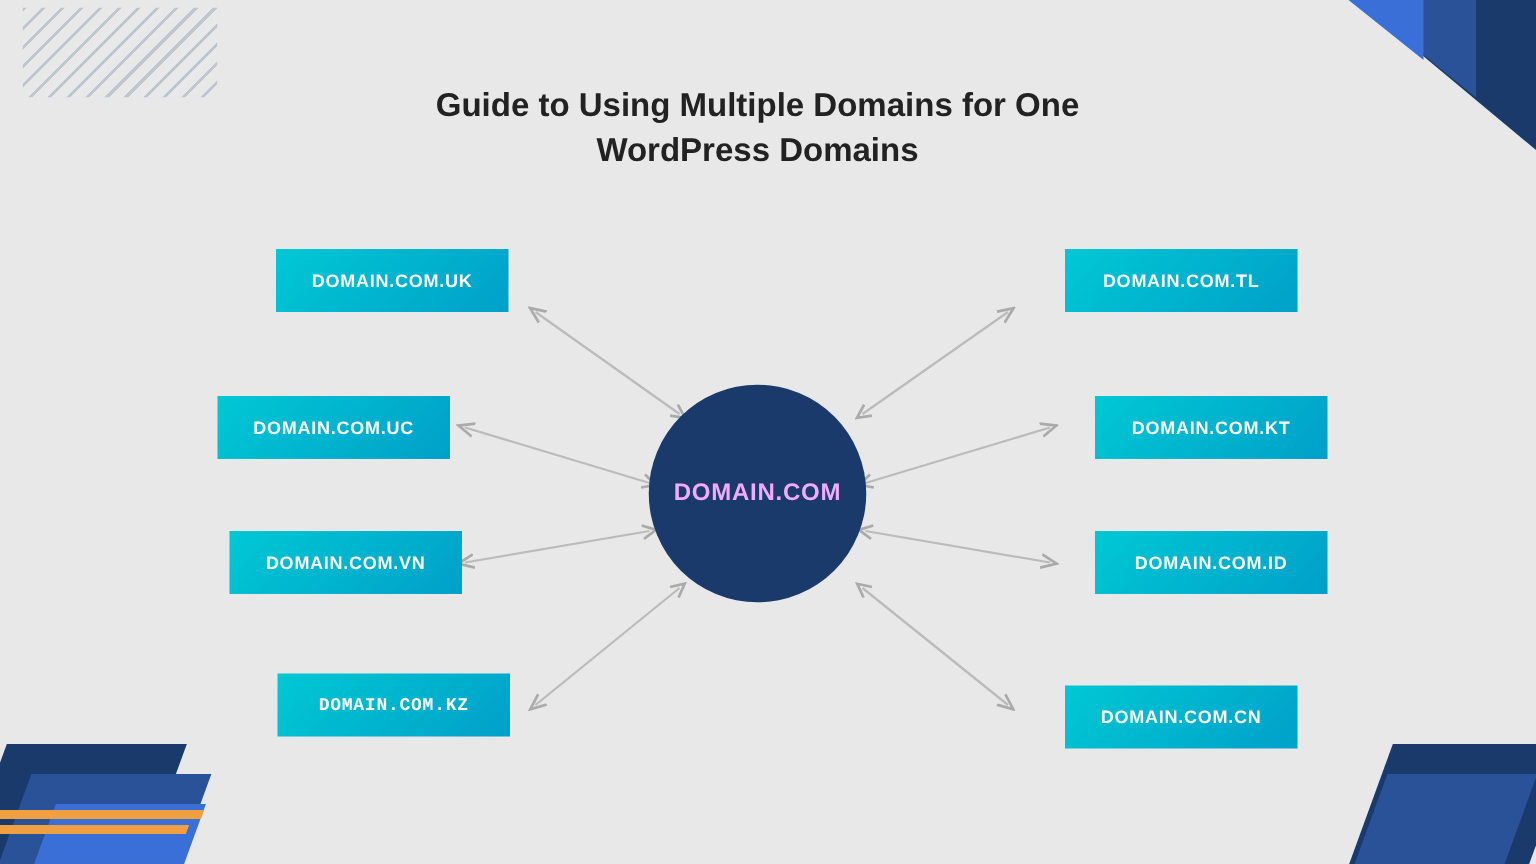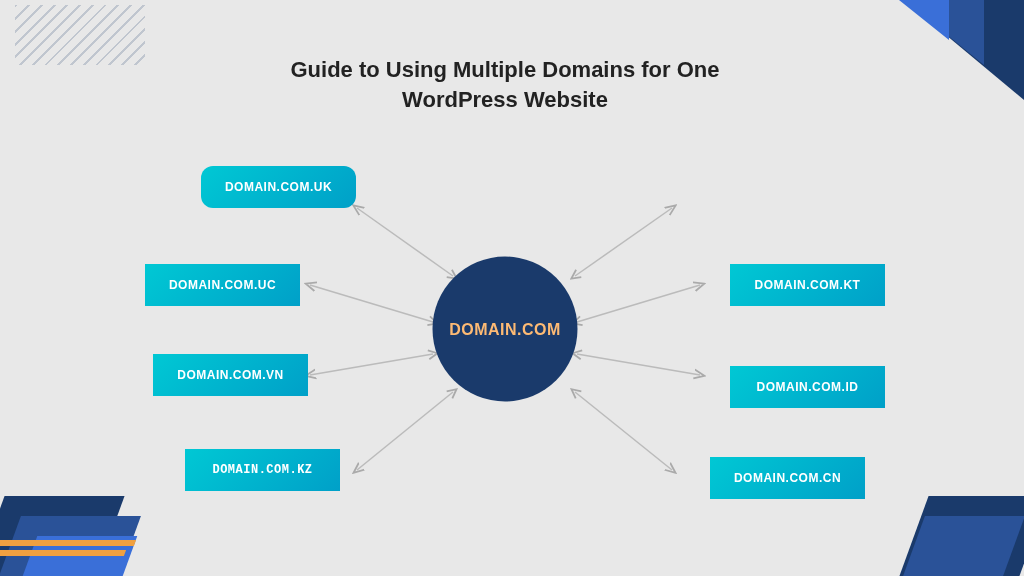--- a/index.html
+++ b/index.html
@@ -165,21 +165,21 @@
       width: 145px;
       height: 145px;
       border-radius: 50%;
       background: #1a3a6b;
       display: flex;
       align-items: center;
       justify-content: center;
       z-index: 10;
     }
     .center-circle-text {
-      color: #fdba74;
+      color: #f0abfc;
       font-size: 16px;
       font-weight: 700;
       text-align: center;
       letter-spacing: 0.5px;
     }
 
     
     .domain-box {
       position: absolute;
       background: linear-gradient(135deg, #00c8d4, #00a0c8);
@@ -200,28 +200,28 @@
     .arrows-svg {
       position: absolute;
       top: 0; left: 0;
       width: 100%; height: 100%;
       z-index: 5;
       pointer-events: none;
     }
 
     
     
-    .box-uk  { top: 22px;  left: 76px; border-radius: 12px; }
+    .box-uk  { top: 22px;  left: 59px; }
     .box-tl  { top: 22px;  right: 20px; }
     
     .box-uc  { top: 120px; left: 20px; }
     .box-kt  { top: 120px; right: 0px; }
     
     .box-vn  { top: 210px; left: 28px; }
-    .box-id  { top: 222px; right: 0px; }
+    .box-id  { top: 210px; right: 0px; }
     
     .box-kz  { top: 305px; left: 60px; font-family: Liberation Mono, monospace; }
     .box-cn  { top: 313px; right: 20px; }
   </style>
 </head>
 <body>
 
 <div class="stripes-top-left"></div>
 
 <div class="corner-top-right">
@@ -240,21 +240,21 @@
 
 <div class="corner-bottom-right">
   <div class="br-shape1"></div>
   <div class="br-shape2"></div>
 </div>
 
 <div class="main-content">
 
   <div class="title">
     <span>Guide to Using Multiple Domains for One</span><br>
-    <span>WordPress Website</span>
+    <span>WordPress Domains</span>
   </div>
 
   <div class="diagram">
 
     <svg class="arrows-svg" viewBox="0 0 760 370">
       <defs>
         <marker id="arr-start" markerWidth="8" markerHeight="8" refX="4" refY="4" orient="auto">
           <path d="M8,1 L1,4 L8,7" fill="none" stroke="#aaa" stroke-width="1.2"></path>
         </marker>
         <marker id="arr-end" markerWidth="8" markerHeight="8" refX="4" refY="4" orient="auto">
@@ -279,20 +279,23 @@
       <line x1="547" y1="326" x2="450" y2="248" stroke="#bbb" stroke-width="1.5" marker-start="url(#arr-start)" marker-end="url(#arr-end)"></line>
     </svg>
 
     <div class="center-circle">
       <span class="center-circle-text">DOMAIN.COM</span>
     </div>
 
     <div class="domain-box box-uk">
       <span>DOMAIN.COM.UK</span>
     </div>
+    <div class="domain-box box-tl">
+      <span>DOMAIN.COM.TL</span>
+    </div>
     <div class="domain-box box-uc">
       <span>DOMAIN.COM.UC</span>
     </div>
     <div class="domain-box box-kt">
       <span>DOMAIN.COM.KT</span>
     </div>
     <div class="domain-box box-vn">
       <span>DOMAIN.COM.VN</span>
     </div>
     <div class="domain-box box-id">

